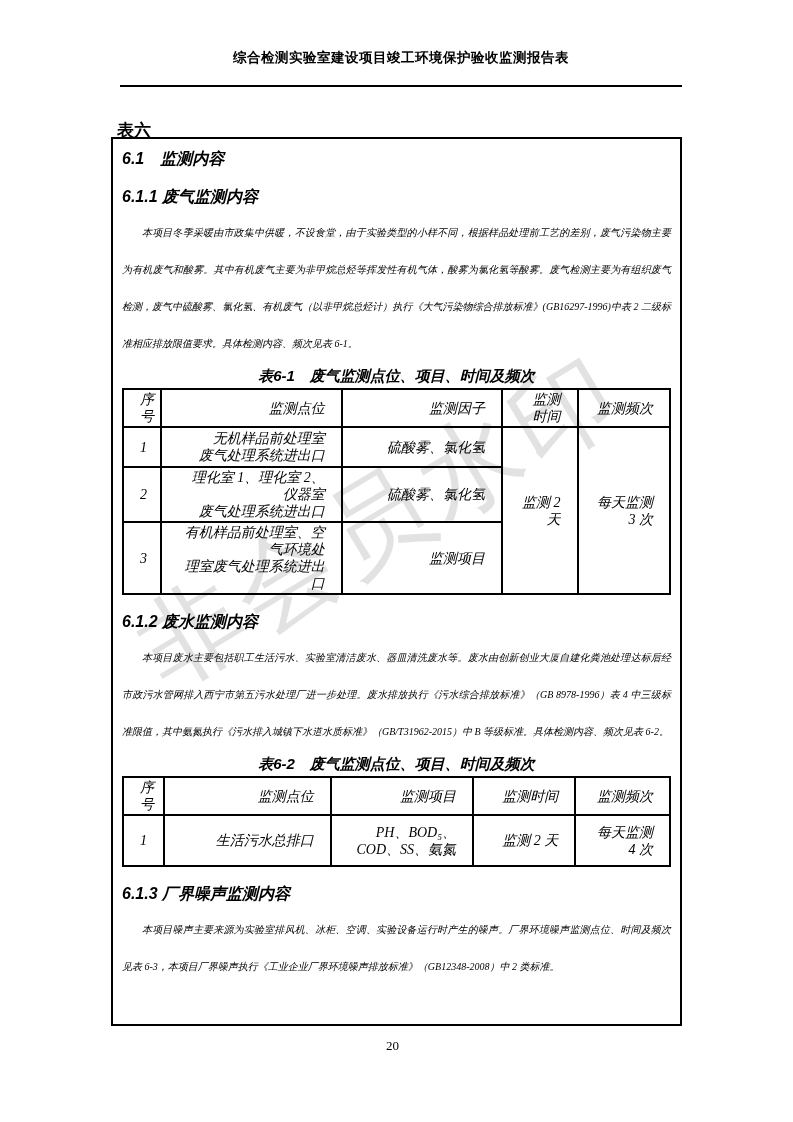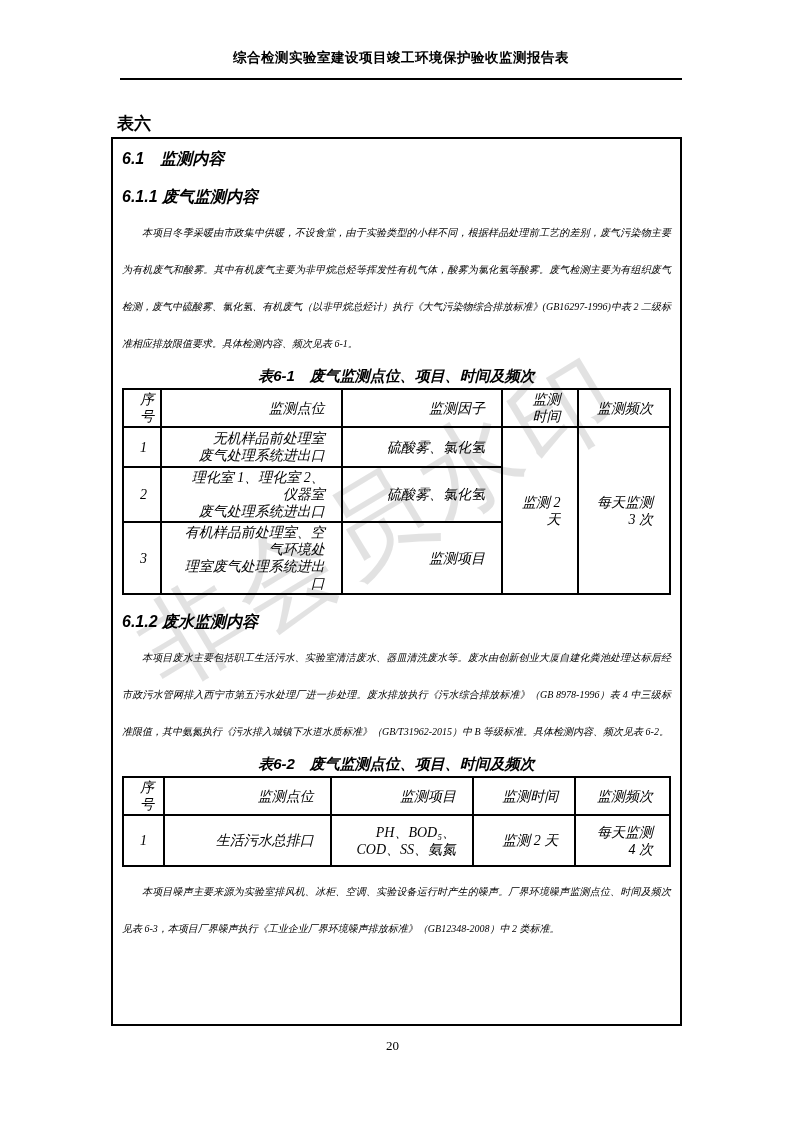--- a/index.html
+++ b/index.html
@@ -29,21 +29,21 @@
     transform-origin: 0 20%;
     pointer-events: none;
     user-select: none;
   }
   .doc-header { padding-top: 48px; }
   .header-rule {
     margin-left: 120px;
     width: 562px;
     border-bottom: 2px solid #000;
     text-align: center;
-    padding-bottom: 11px;
+    padding-bottom: 18px;
   }
   .header-title {
     font-family: "Liberation Sans", "DejaVu Sans", sans-serif;
     font-weight: bold;
     font-size: 13.5px;
     letter-spacing: 0.5px;
   }
   .table-six-label {
     margin: 32px 0 16px 117px;
     font-family: "Liberation Sans", "DejaVu Sans", sans-serif;
@@ -199,20 +199,21 @@
         <tr>
           <td class="datacell">1</td>
           <td class="datacell">生活污水总排口</td>
           <td class="datacell">PH、BOD₅、COD、SS、氨氮</td>
           <td class="datacell">监测 2 天</td>
           <td class="datacell">每天监测 4 次</td>
         </tr>
       </tbody>
         </table>
 
+      <p class="h-minor">6.1.3 厂界噪声监测内容</p>
       <p class="para">本项目噪声主要来源为实验室排风机、冰柜、空调、实验设备运行时产生的噪声。厂界环境噪声监测点位、时间及频次见表 6-3，本项目厂界噪声执行《工业企业厂界环境噪声排放标准》（GB12348-2008）中 2 类标准。</p>
 
     </div>
 
     <div class="page-footer">20</div>
 
   </div>
 </div>
 
 </body></html>

